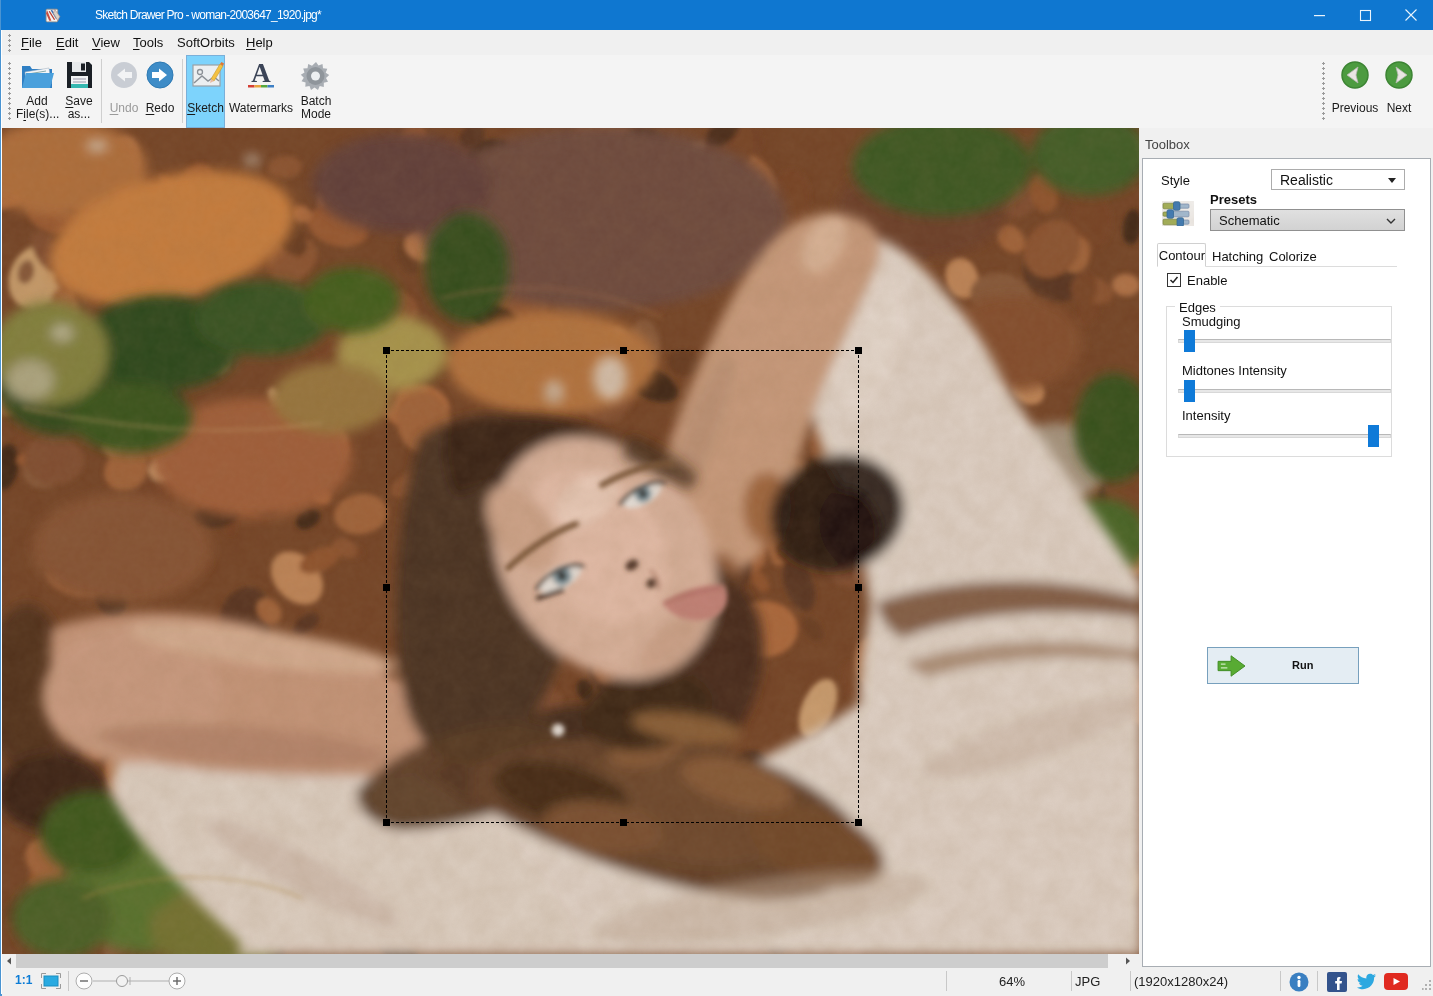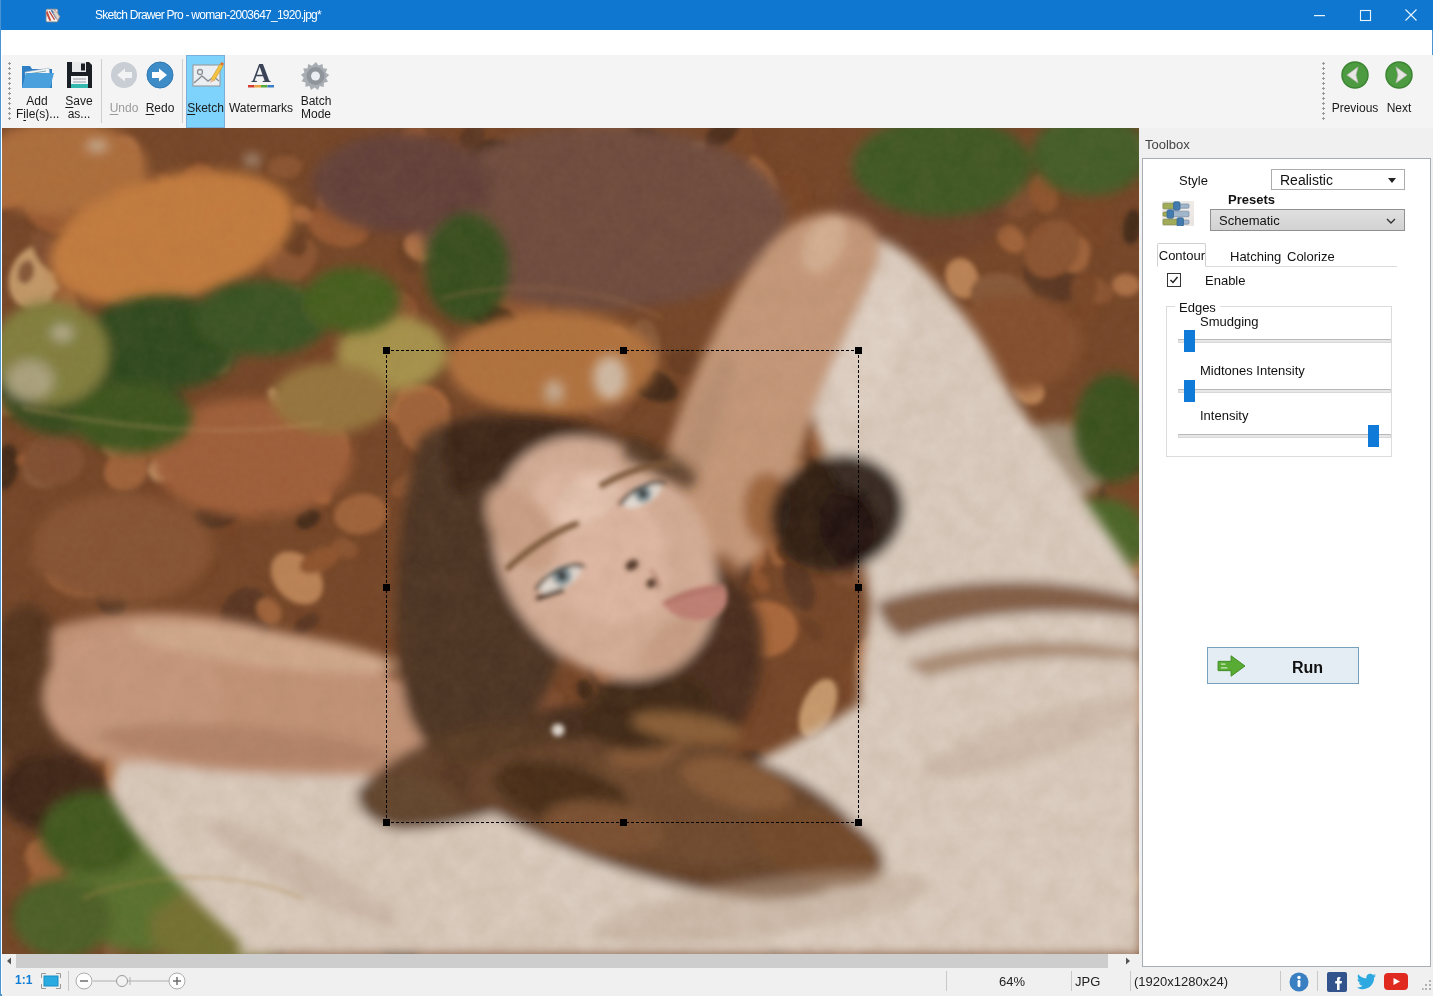--- a/index.html
+++ b/index.html
@@ -26,41 +26,50 @@
 #panel{position:absolute;left:1138px;top:128px;width:321px;height:840px;background:#f0f0f0;font-size:13px;color:#111;}
 #ptitle{position:absolute;left:6px;top:9px;color:#444;font-size:13px;}
 #pclose{position:absolute;right:9px;top:8px;color:#555;font-size:12px;}
 #pbody{position:absolute;left:3px;top:30px;width:289px;height:809px;background:#fff;border:1px solid #a8adb3;}
 .combo1{position:absolute;background:#fff;border:1px solid #acacac;height:21px;font-size:14px;}
 .combo2{position:absolute;background:linear-gradient(#e0e0e0,#d2d2d2);border:1px solid #909090;height:22px;font-size:13px;}
 .strack{position:absolute;height:4px;background:#e7e7e7;border:1px solid #d8d8d8;border-top-color:#b8b8b8;}
 .sthumb{position:absolute;width:11px;height:22px;background:#0f7ad8;}
 .gbox{position:absolute;border:1px solid #dcdcdc;}
 .glab{position:absolute;top:-7px;left:8px;background:#fff;padding:0 4px;}
-.plab{position:absolute;margin-left:18px;}
+.plab{position:absolute;}
 </style></head><body>
 <div id="win">
 <div id="titlebar">
  <svg id="title-ic" viewBox="0 0 16 16">
         <rect x="1" y="2" width="11" height="12" rx="1" fill="#f6f3ef" stroke="#888" stroke-width="0.8"></rect>
         <path d="M2 3 L6 13 L4 13 L1 6 Z" fill="#c94f43"></path>
         <path d="M6 3 L11 11" stroke="#3a6fb0" stroke-width="1.4"></path>
         <path d="M9 2 L14 9 L12 13 L8 6 Z" fill="#d8d2c8" stroke="#a88" stroke-width="0.6"></path>
         <path d="M4 4 L9 12" stroke="#b83b30" stroke-width="1.2"></path>
       </svg>
  <div id="title-tx">Sketch Drawer Pro - woman-2003647_1920.jpg*</div>
  <div class="wbtn" style="right:92px;"><svg width="46" height="30">
           <rect x="18" y="15" width="11" height="1.2" fill="#eaf4fc"></rect>
         </svg></div>
  <div class="wbtn" style="right:46px;"><svg width="46" height="30">
           <rect x="18.5" y="10.5" width="10" height="10" fill="none" stroke="#eaf4fc" stroke-width="1.1"></rect>
         </svg></div>
  <div class="wbtn" style="right:0px;"><svg width="46" height="30">
           <path d="M17.5 9.5 L28.5 20.5 M28.5 9.5 L17.5 20.5" stroke="#eaf4fc" stroke-width="1.1"></path>
         </svg></div>
+</div>
+<div id="menubar">
+ <div class="grip" style="left:6px;top:3px;height:19px;"></div>
+ <div class="mi" style="left:19px;"><span class="u">F</span>ile</div>
+ <div class="mi" style="left:54px;"><span class="u">E</span>dit</div>
+ <div class="mi" style="left:90px;"><span class="u">V</span>iew</div>
+ <div class="mi" style="left:131px;"><span class="u">T</span>ools</div>
+ <div class="mi" style="left:175px;">SoftOrbits</div>
+ <div class="mi" style="left:244px;"><span class="u">H</span>elp</div>
 </div>
 <div id="toolbar">
  <div class="grip" style="left:6px;"></div>
  <div class="tbtn" style="left:14px;width:42px;">
         <svg width="42" height="36" style="position:absolute;left:0;top:2px;" viewBox="0 0 42 36">
  <path d="M6 9 L14 9 L16 12 L36 12 L36 31 L6 31 Z" fill="#2f7fc4"></path>
  <path d="M9 15 L33 11 L35 27 L11 30 Z" fill="#f5f6f8" stroke="#9ab" stroke-width="0.5"></path>
  <path d="M12 17 L30 14 M12 20 L30 17 M12 23 L30 20" stroke="#8aa" stroke-width="1"></path>
  <path d="M6 31 L10 16 L38 16 L34 31 Z" fill="#4aa0dc"></path>
 </svg>
@@ -846,17 +855,17 @@
     <div class="sthumb" style="left:17px;top:73px;"></div>
     <div class="plab" style="left:15px;top:101px;">Intensity</div>
     <div class="strack" style="left:11px;top:127px;width:213px;"></div>
     <div class="sthumb" style="left:201px;top:118px;"></div>
   </div>
   <div style="position:absolute;left:64px;top:488px;width:152px;height:37px;background:#e4edf3;border:1px solid #77a0bd;">
     <svg style="position:absolute;left:8px;top:5px;" width="32" height="26" viewBox="0 0 34 28">
       <path d="M2 9 L16 9 L16 3 L31 14 L16 25 L16 19 L2 19 Z" fill="#58ab33" stroke="#3e8a22" stroke-width="1"></path>
       <path d="M5 12 L10 12 M5 16 L12 16" stroke="#cdeac1" stroke-width="1.5"></path>
     </svg>
-    <div style="position:absolute;left:84px;top:11px;font-weight:bold;font-size:16px;">Run</div>
+    <div style="position:absolute;left:84px;top:11px;font-weight:bold;font-size:11px;">Run</div>
   </div>
  </div>
 </div>
 </div>
 
 </body></html>

